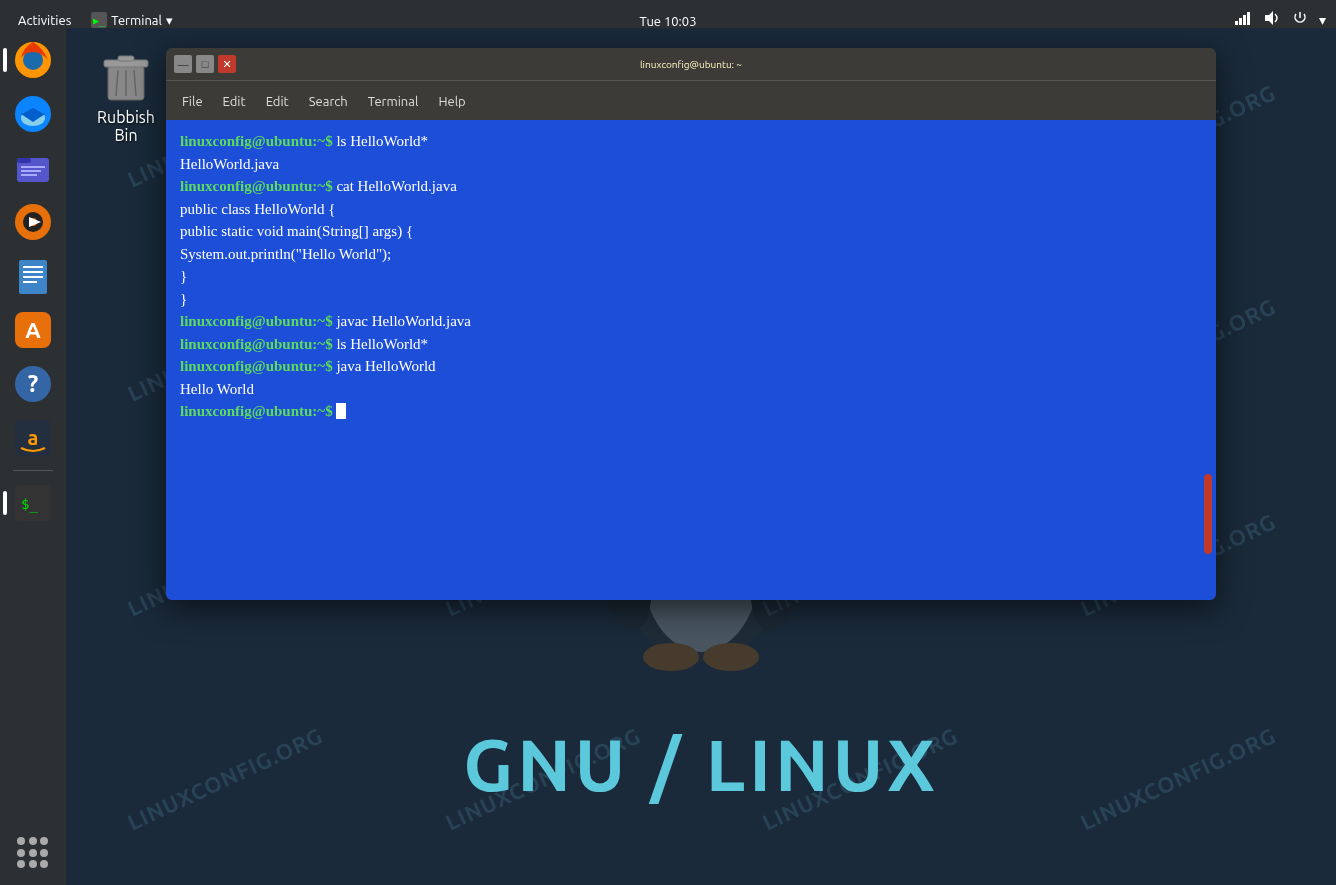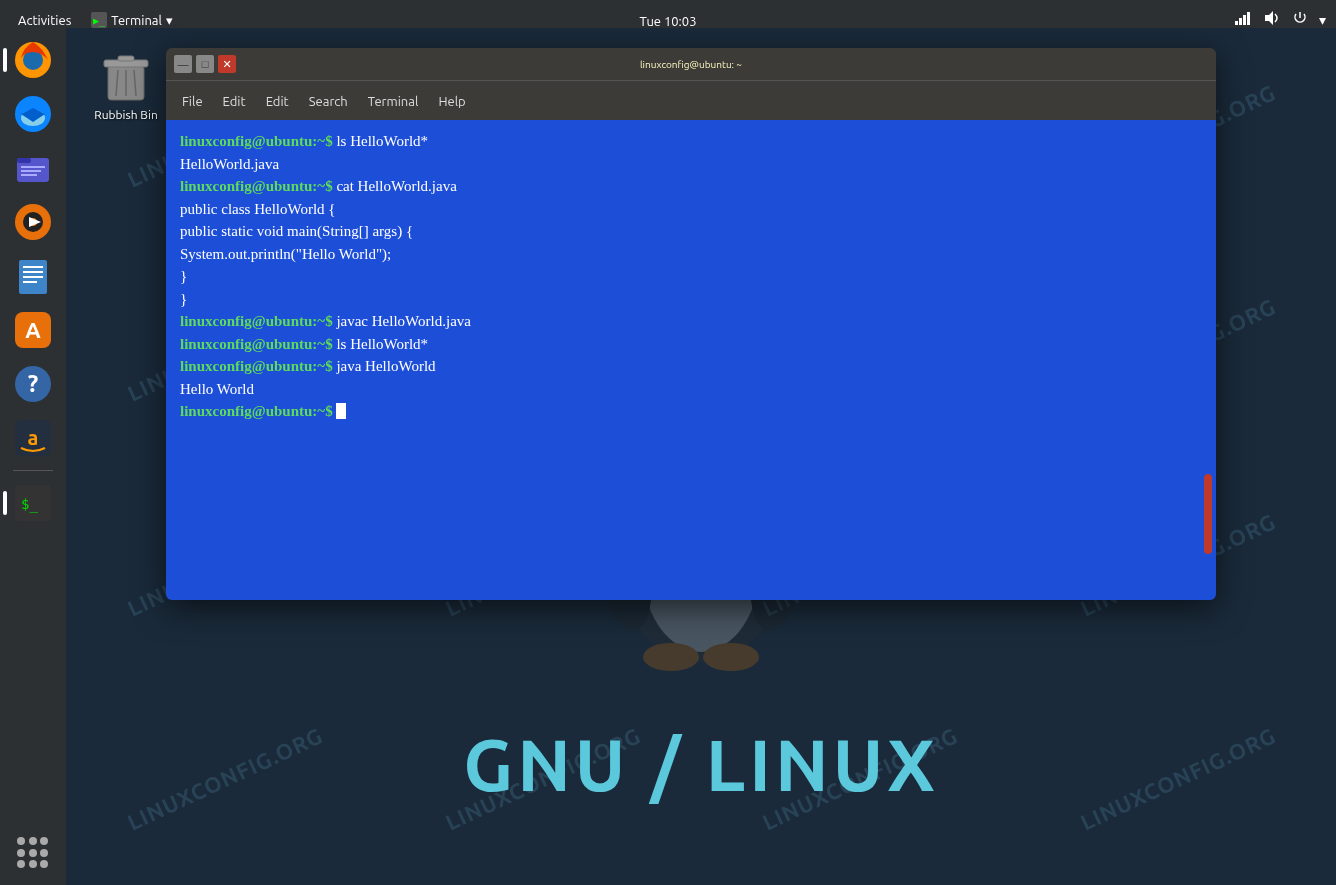--- a/index.html
+++ b/index.html
@@ -203,21 +203,21 @@
     }
     .desktop-icon-img {
       width: 48px;
       height: 56px;
       display: flex;
       align-items: center;
       justify-content: center;
     }
     .desktop-icon-label {
       color: #ffffff;
-      font-size: 12px;
+      font-size: 16px;
       text-align: center;
       text-shadow: 1px 1px 2px rgba(0,0,0,0.8);
     }
 
     
     .terminal-window {
       position: absolute;
       top: 20px;
       left: 100px;
       width: 1050px;

